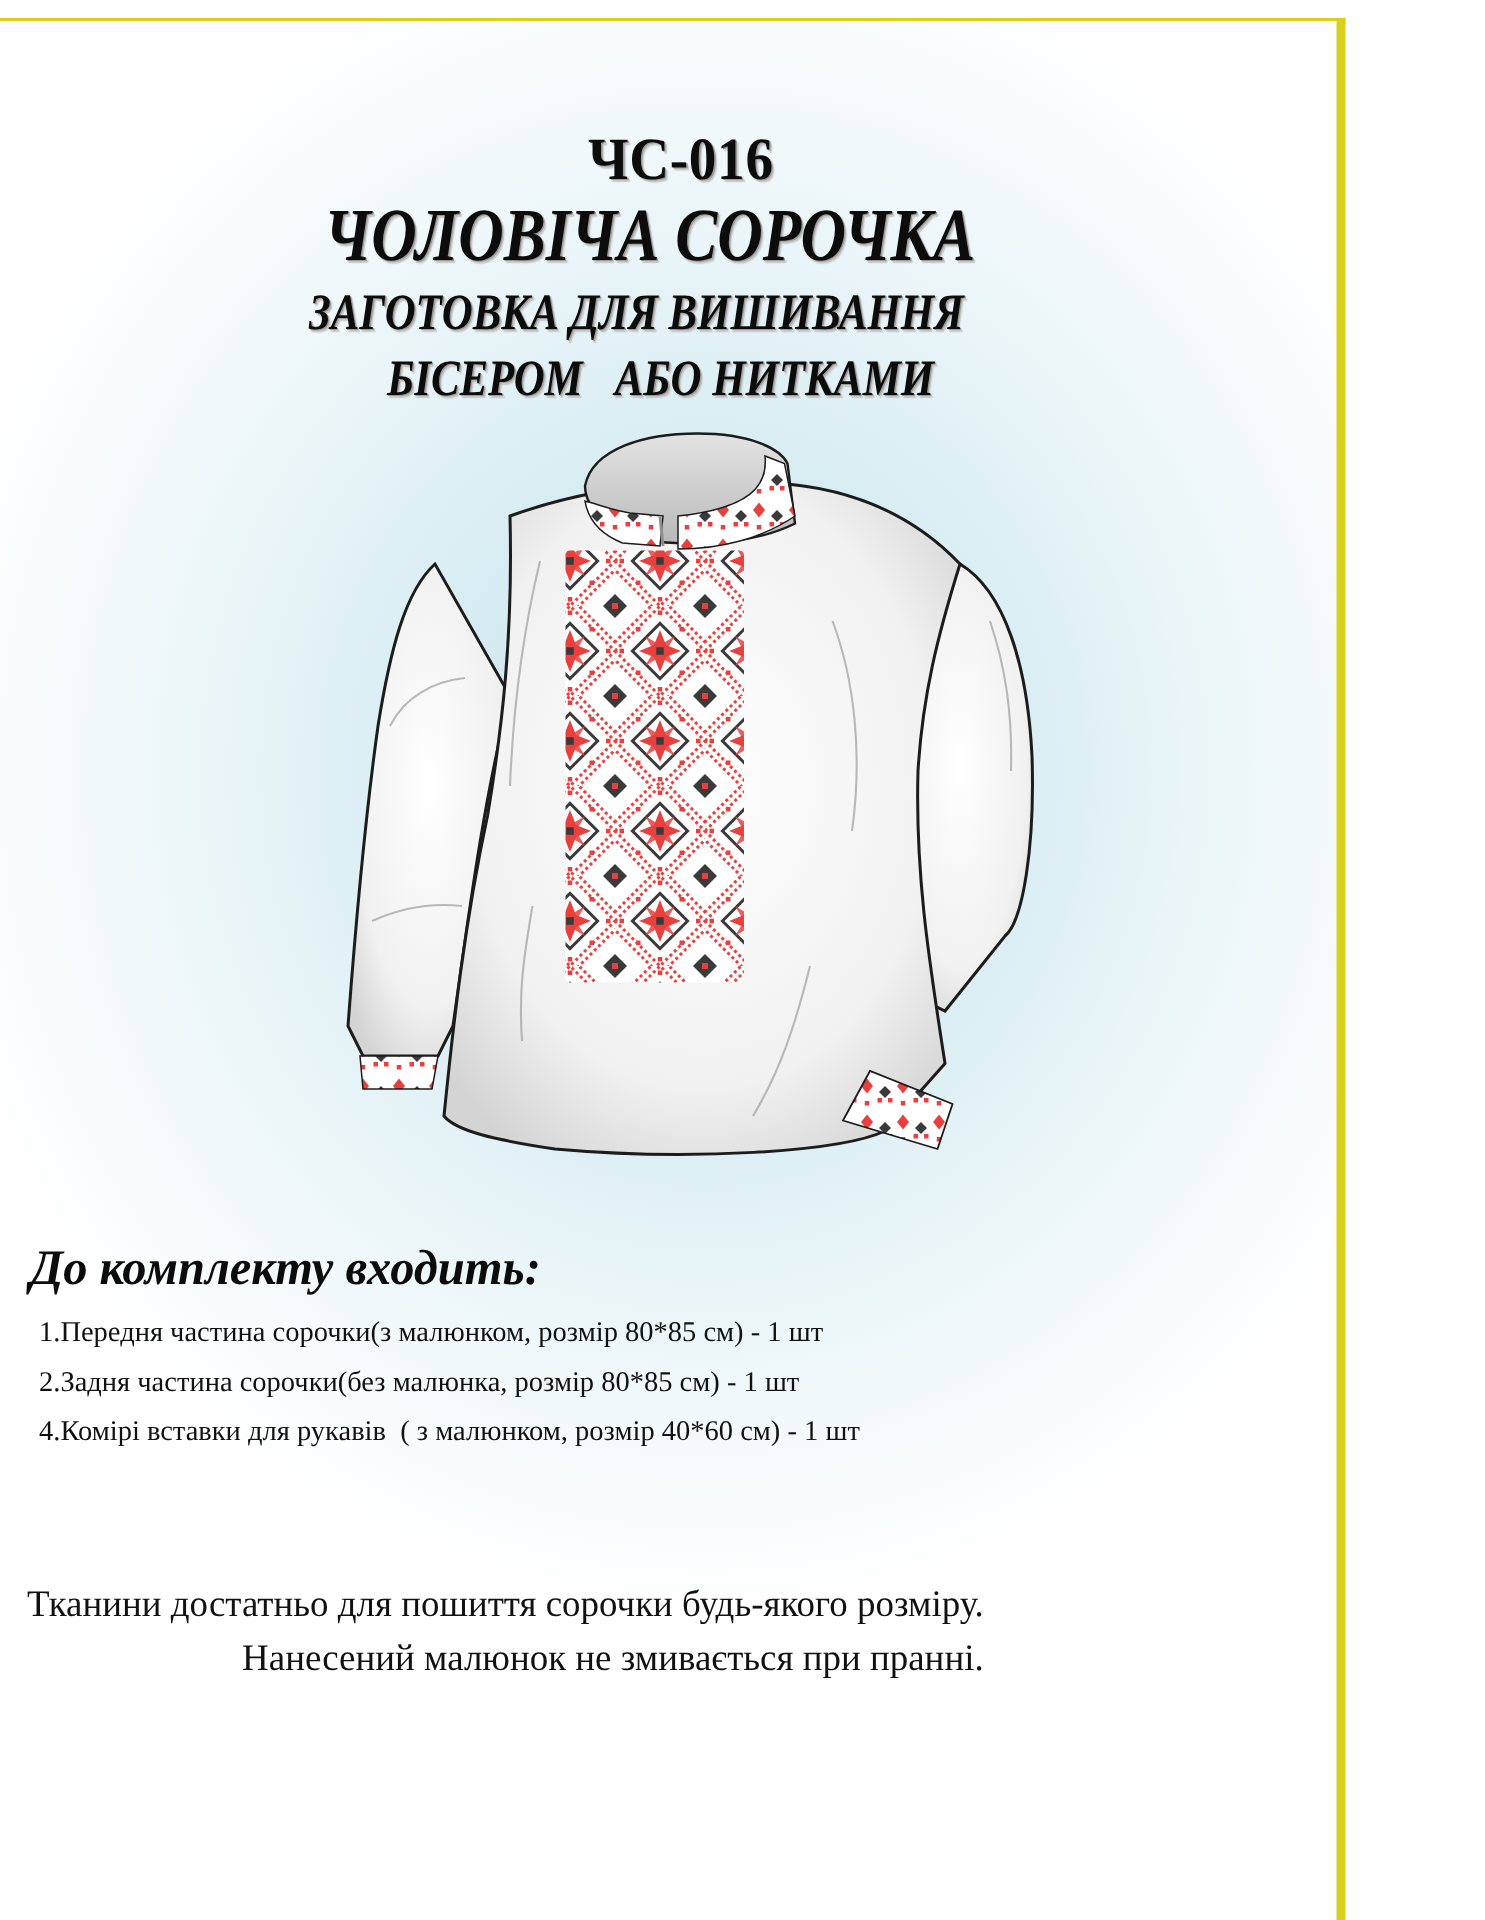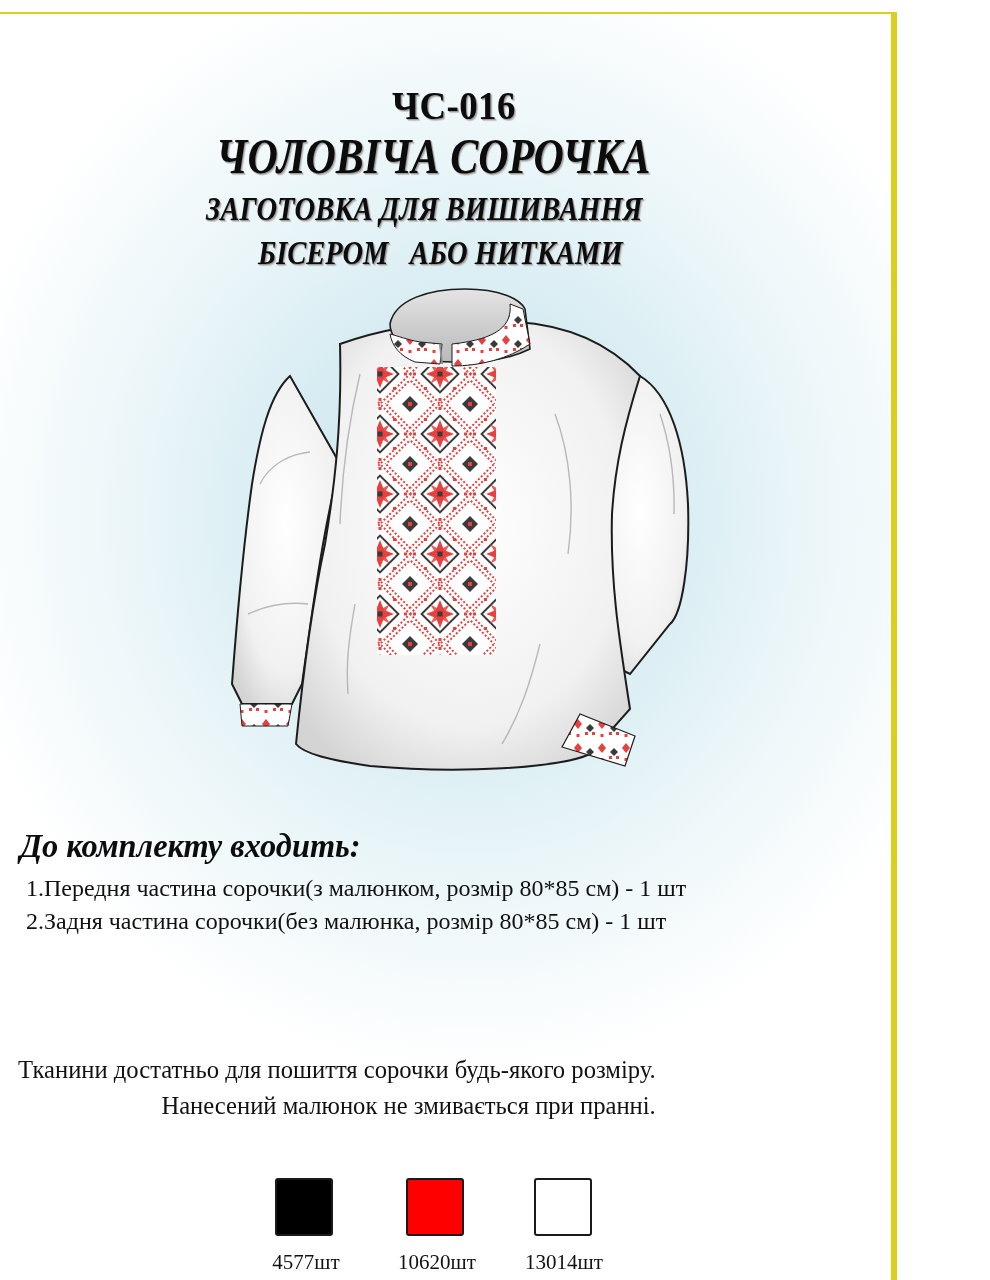--- a/index.html
+++ b/index.html
@@ -28,21 +28,21 @@
     .title-sub2 { top: 220px; left: 258px; width: auto; font-size: 34px; font-style: italic; transform: scaleX(0.84); transform-origin: left; }
 
     #shirt-illustration { position: absolute; left: 230px; top: 270px; width: 480px; height: 520px; }
 
     .kit-heading {
       position: absolute; left: 20px; top: 814px;
       font-size: 33px; font-weight: bold; font-style: italic; color: #0c0c0c;
       transform: scaleX(0.98); transform-origin: left;
     }
     .kit-list { position: absolute; left: 26px; top: 858px; list-style: none; }
-    .kit-list li { font-size: 24px; line-height: 33px; white-space: pre; color: #111; }
+    .kit-list li { font-size: 19px; line-height: 33px; white-space: pre; color: #111; }
     .kit-list li:nth-child(4) { margin-left: 2px; }
 
     .notes { position: absolute; left: 18px; top: 1038px; text-align: right; }
     .notes p { font-size: 25px; line-height: 36px; white-space: pre; color: #111; transform: scaleX(0.985); transform-origin: left; }
 
     .swatches { position: absolute; left: 272px; top: 1164px; display: flex; gap: 0; }
     .swatch-item { width: 112px; display: flex; flex-direction: column; align-items: center; position: relative; }
     .swatch-item:nth-child(1) { left: 0; }
     .swatch { width: 58px; height: 58px; border: 2px solid #1a1a1a; border-radius: 3px; margin-left: -48px; }
     .swatch-item:nth-child(2) .swatch { margin-left: -10px; }
@@ -154,35 +154,22 @@
 
     <path d="M10 420 L 62 420 L 58 442 L 12 442 Z" fill="url(#band)" stroke="#1c1c1c" stroke-width="1"></path>
 
     <path d="M332 463 L 350 430 L 405 452 L 395 482 Z" fill="url(#band)" stroke="#1c1c1c" stroke-width="1.2"></path>
   </svg>
 
   <div class="kit-heading">До комплекту входить:</div>
   <ul class="kit-list">
     <li>1.Передня частина сорочки(з малюнком, розмір 80*85 см) - 1 шт</li>
     <li>2.Задня частина сорочки(без малюнка, розмір 80*85 см) - 1 шт</li>
+    <li>4.Комірі вставки для рукавів  ( з малюнком, розмір 40*60 см) - 1 шт</li>
   </ul>
 
   <div class="notes">
     <p>Тканини достатньо для пошиття сорочки будь-якого розміру.</p>
     <p>Нанесений малюнок не змивається при пранні.</p>
   </div>
 
-  <div class="swatches">
-    <div class="swatch-item">
-      <div class="swatch" style="background: rgb(0, 0, 0);"></div>
-      <div class="swatch-label">4577шт</div>
-    </div>
-    <div class="swatch-item">
-      <div class="swatch" style="background: rgb(255, 0, 0);"></div>
-      <div class="swatch-label">10620шт</div>
-    </div>
-    <div class="swatch-item">
-      <div class="swatch" style="background: rgb(255, 255, 255);"></div>
-      <div class="swatch-label">13014шт</div>
-    </div>
-  </div>
 
 </div>
 
 </body></html>

